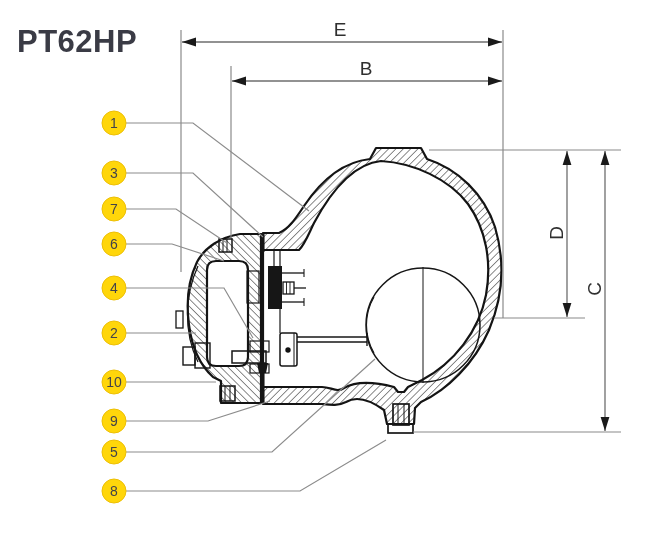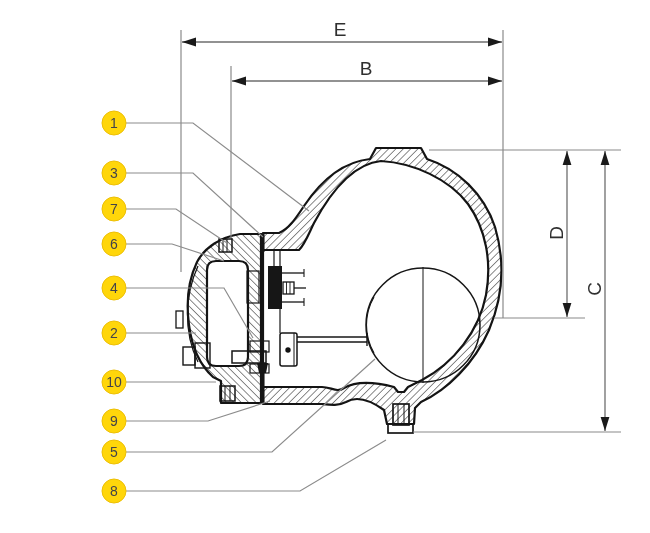--- a/index.html
+++ b/index.html
@@ -15,20 +15,21 @@
   .leader{stroke:#8c8c8c;stroke-width:1.2;fill:none;}
   .callout-circle{fill:#FFD60A;stroke:#edbf06;stroke-width:1;}
   .callout-num{font-family:"Liberation Sans",sans-serif;font-size:14px;fill:#42434a;}
   .part{stroke:#141414;stroke-width:2.2;stroke-linejoin:round;}
   .thin{stroke:#161616;fill:none;}
 </style>
 </head>
 <body>
 
 <div class="page">
+  <div class="title">PT62HP</div>
 
   <svg width="650" height="533" viewBox="0 0 650 533">
     <defs>
       <pattern id="hb" width="5.2" height="5.2" patternUnits="userSpaceOnUse" patternTransform="rotate(45)">
         <rect width="5.2" height="5.2" fill="#ffffff"></rect>
         <line x1="0" y1="0" x2="0" y2="5.2" stroke="#2a2a2a" stroke-width="1.1"></line>
       </pattern>
       <pattern id="hc" width="5.2" height="5.2" patternUnits="userSpaceOnUse" patternTransform="rotate(-45)">
         <rect width="5.2" height="5.2" fill="#ffffff"></rect>
         <line x1="0" y1="0" x2="0" y2="5.2" stroke="#2a2a2a" stroke-width="1.1"></line>

